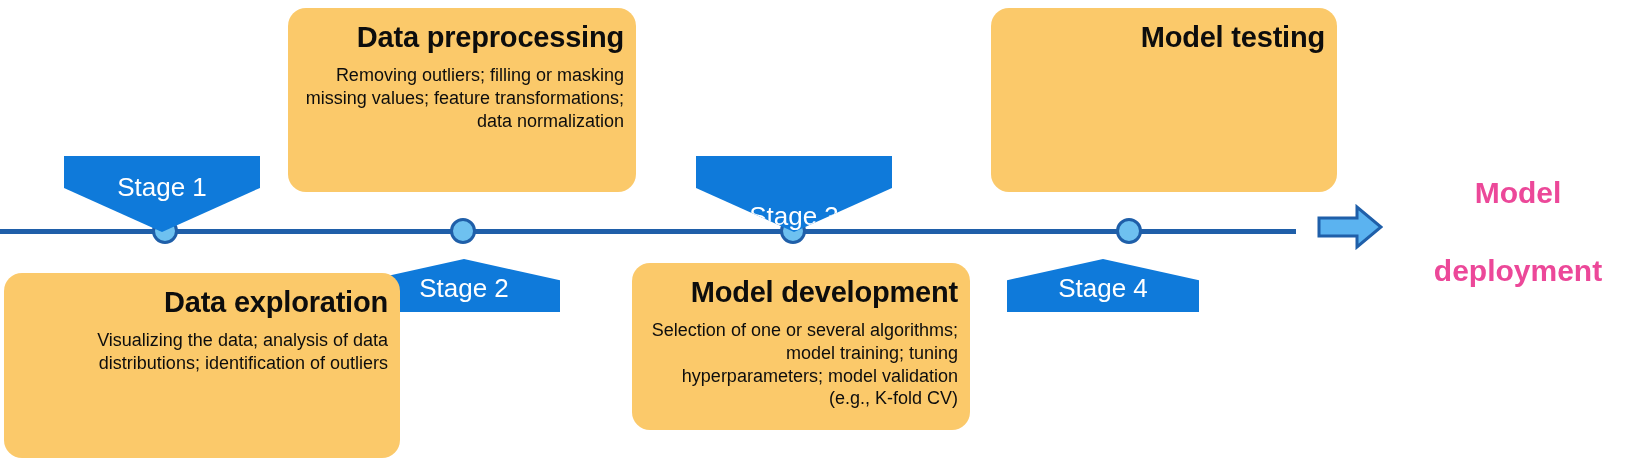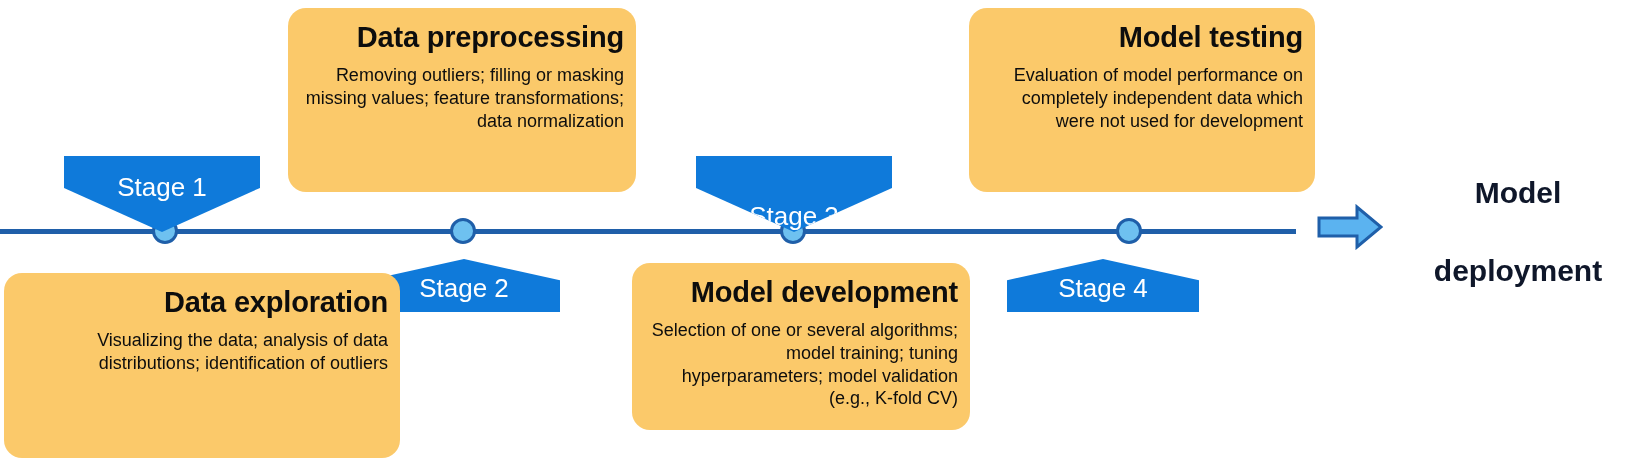--- a/index.html
+++ b/index.html
@@ -90,21 +90,21 @@
     height: 46px;
   }
   .deploy-label {
     position: absolute;
     left: 1392px;
     top: 178px;
     width: 252px;
     text-align: center;
     font-weight: bold;
     font-size: 30px;
-    color: #0f172a;
+    color: #ec4899;
     line-height: 1.0;
   }
   .deploy-label .l1 { display: block; }
   .deploy-label .l2 { display: block; margin-top: 48px; }
 </style>
 </head>
 <body>
 
 <div id="canvas">
 
@@ -139,23 +139,22 @@
   <div class="card" style="left:288px; top:8px; width:348px; height:184px;">
     <div class="card-title">Data preprocessing</div>
     <div class="card-body">Removing outliers; filling or masking missing values; feature transformations; data normalization</div>
   </div>
 
   <div class="card" style="left:632px; top:263px; width:338px; height:167px;">
     <div class="card-title">Model development</div>
     <div class="card-body">Selection of one or several algorithms; model training; tuning hyperparameters; model validation (e.g., K-fold CV)</div>
   </div>
 
-  <div class="card" style="left:969px; top:8px; width:346px; height:184px;">
+  <div class="card" style="left:991px; top:8px; width:346px; height:184px;">
     <div class="card-title">Model testing</div>
-    <div class="card-body">Evaluation of model performance on completely independent data which were not used for development</div>
   </div>
 
   <div class="deploy-arrow">
     <svg width="66" height="46" viewBox="0 0 66 46" xmlns="http://www.w3.org/2000/svg">
       <polygon points="2,14 40,14 40,3 64,23 40,43 40,32 2,32" fill="#5bb3f0" stroke="#1f5fa9" stroke-width="3" stroke-linejoin="miter"></polygon>
     </svg>
   </div>
 
   <div class="deploy-label">
     <span class="l1">Model</span>

